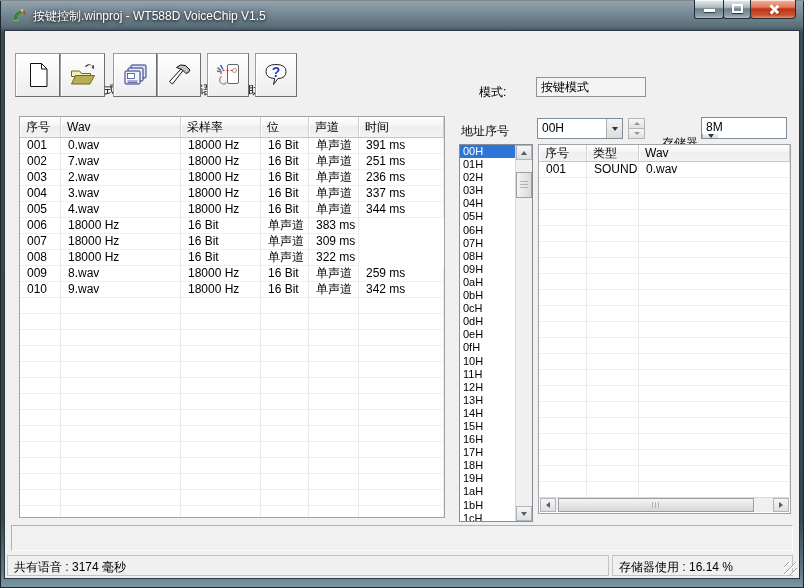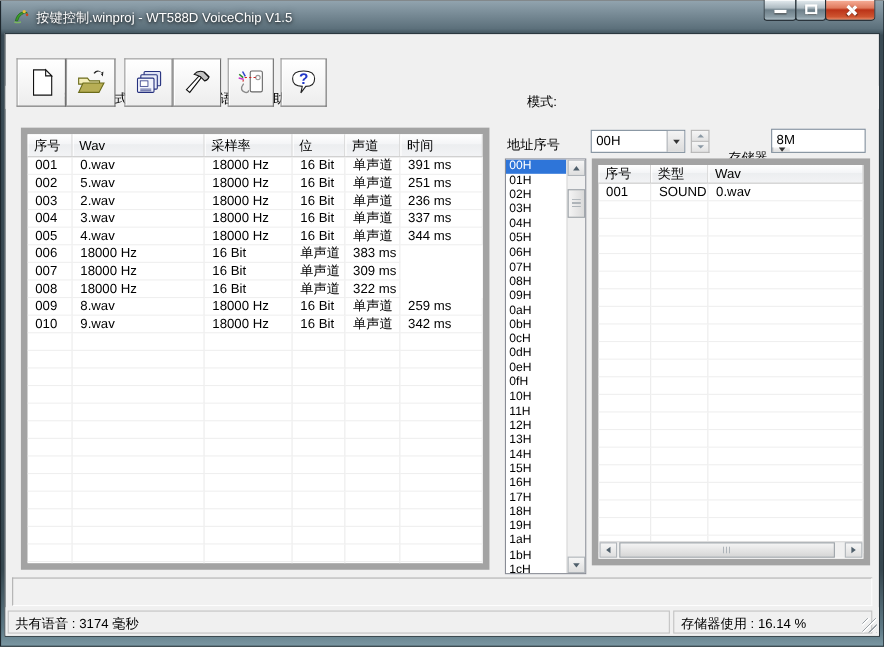--- a/index.html
+++ b/index.html
@@ -43,21 +43,21 @@
   .combo { position:absolute; background:#fff; border:1px solid #7f8d9b; display:flex; }
   .combo .val { flex:1; padding:3px 3px 2px 4px; line-height:13px; overflow:hidden; white-space:nowrap; }
   .combo .cbtn { width:16px; border-left:1px solid #a8adb2; background:linear-gradient(180deg,#f4f4f4,#dcdcdc); display:flex; align-items:center; justify-content:center; }
   .tri-down { width:0; height:0; border-left:3.5px solid transparent; border-right:3.5px solid transparent; border-top:4px solid #333; }
   .tri-up-s { width:0; height:0; border-left:3px solid transparent; border-right:3px solid transparent; border-bottom:3.5px solid #8b99a4; }
   .tri-down-s { width:0; height:0; border-left:3px solid transparent; border-right:3px solid transparent; border-top:3.5px solid #8b99a4; }
   .spinner { position:absolute; width:17px; height:21px; display:flex; flex-direction:column; }
   .spin-half { flex:1; background:linear-gradient(180deg,#f6f6f6,#e2e2e2); border:1px solid #b4b4b4; display:flex; align-items:center; justify-content:center; }
   .spin-half + .spin-half { border-top:none; }
   
-  .panel { position:absolute; background:#fff; border:6px solid #a3a3a3; overflow:hidden; }
+  .panel { position:absolute; background:#fff; border:1px solid #a3a3a3; overflow:hidden; }
   .wav-grid { display:grid; grid-template-columns:41px 120px 80px 48px 50px 1fr; }
   .addr-grid { display:grid; grid-template-columns:48px 52px 1fr; }
   .hcell { background:linear-gradient(180deg,#ffffff,#f3f4f6 46%,#eceef0 47%,#f2f3f5); border-right:1px solid #cfcfcf; border-bottom:1px solid #c6c6c6;
     box-shadow:inset 1px 0 0 #fff; height:21px; line-height:21px; padding-left:6px; overflow:hidden; white-space:nowrap; }
   .hcell.sm { height:17px; line-height:17px; }
   .ccell { border-right:1px solid #ebebeb; border-bottom:1px solid #efefef; height:16px; line-height:15px; padding-left:7px; overflow:hidden; white-space:nowrap; }
   
   .listbox { position:absolute; background:#fff; border:1px solid #898c95; overflow:hidden; }
   .lb-items { position:absolute; left:0; top:0; right:17px; bottom:0; overflow:hidden; }
   .lb-item { height:13.1px; line-height:13px; font-size:11px; padding-left:3px; white-space:nowrap; }
@@ -163,20 +163,21 @@
       </svg>
     </div>
     <div class="tbtn" style="left:250px;width:42px;">
       <svg width="28" height="28" viewBox="0 0 28 28">
         <path d="M4 10.5 Q4 3.5 14 3.5 Q24 3.5 24 10.5 Q24 17.5 16 17.5 L11.5 23.5 L12.8 17.5 Q4 17.2 4 10.5 Z" fill="#fff" stroke="#222"></path>
         <text x="14" y="15.5" text-anchor="middle" font-size="14" font-weight="bold" fill="#2238c8" font-family="Liberation Sans, sans-serif">?</text>
       </svg>
     </div>
 
     <span class="label" style="left:474px;top:53px;">模式:</span>
+    <div class="textbox" style="left:531px;top:46px;width:110px;height:20px;"><span>按键模式</span></div>
 
     <span class="label" style="left:456px;top:92px;">地址序号</span>
     <div class="combo" style="left:532px;top:87px;width:86px;height:21px;">
       <span class="val">00H</span>
       <span class="cbtn">
           <span class="tri-down"></span>
         </span>
     </div>
     <div class="spinner" style="left:623px;top:87px;">
       <span class="spin-half">
@@ -207,21 +208,21 @@
           <div class="wav-grid">
             <div class="ccell">001</div>
             <div class="ccell">0.wav</div>
             <div class="ccell">18000 Hz</div>
             <div class="ccell">16 Bit</div>
             <div class="ccell">单声道</div>
             <div class="ccell">391 ms</div>
           </div>
           <div class="wav-grid">
             <div class="ccell">002</div>
-            <div class="ccell">5.wav</div>
+            <div class="ccell">7.wav</div>
             <div class="ccell">18000 Hz</div>
             <div class="ccell">16 Bit</div>
             <div class="ccell">单声道</div>
             <div class="ccell">251 ms</div>
           </div>
           <div class="wav-grid">
             <div class="ccell">003</div>
             <div class="ccell">2.wav</div>
             <div class="ccell">18000 Hz</div>
             <div class="ccell">16 Bit</div>

